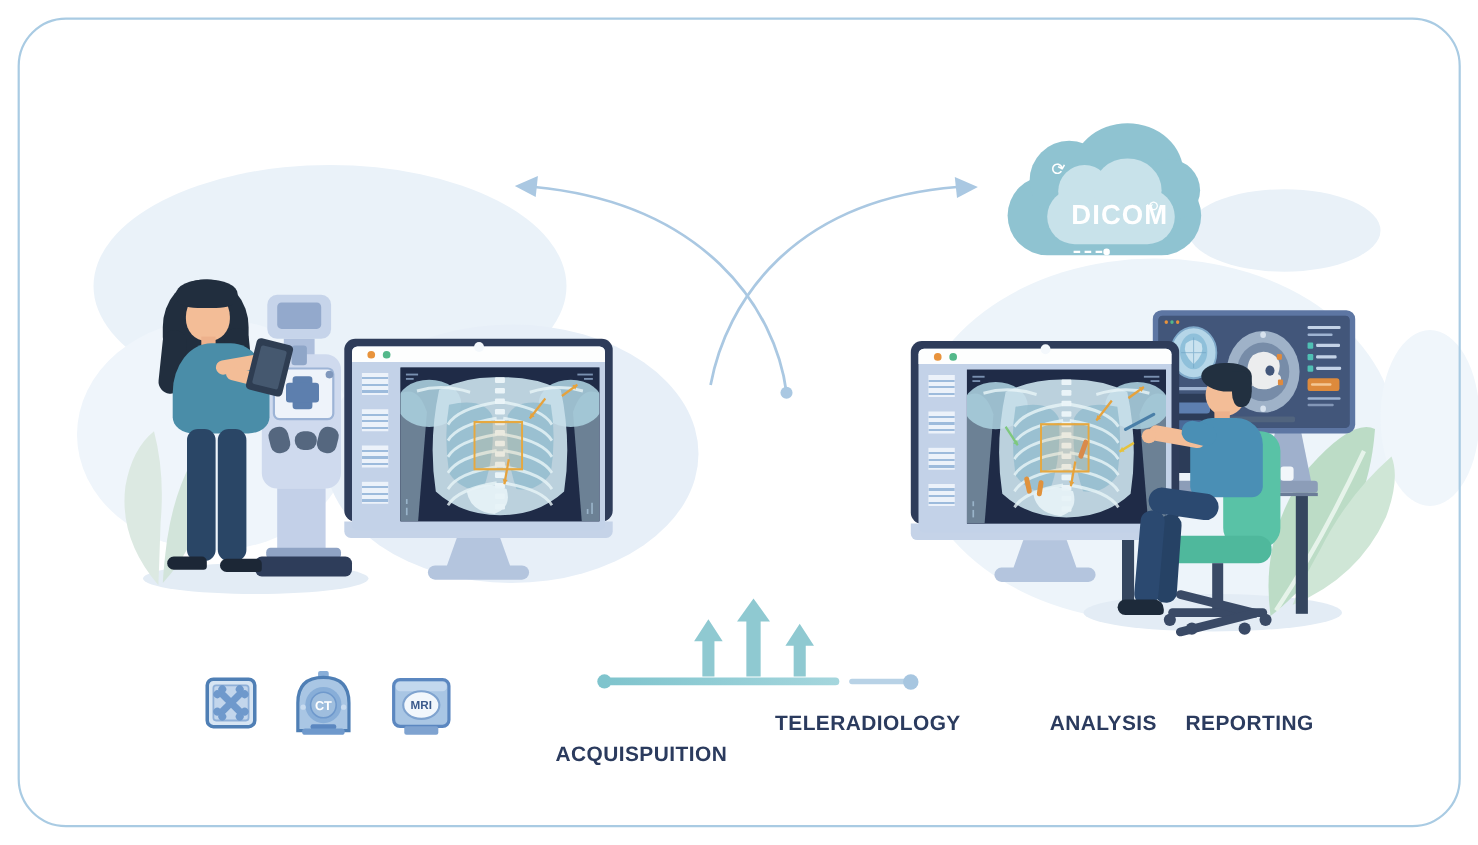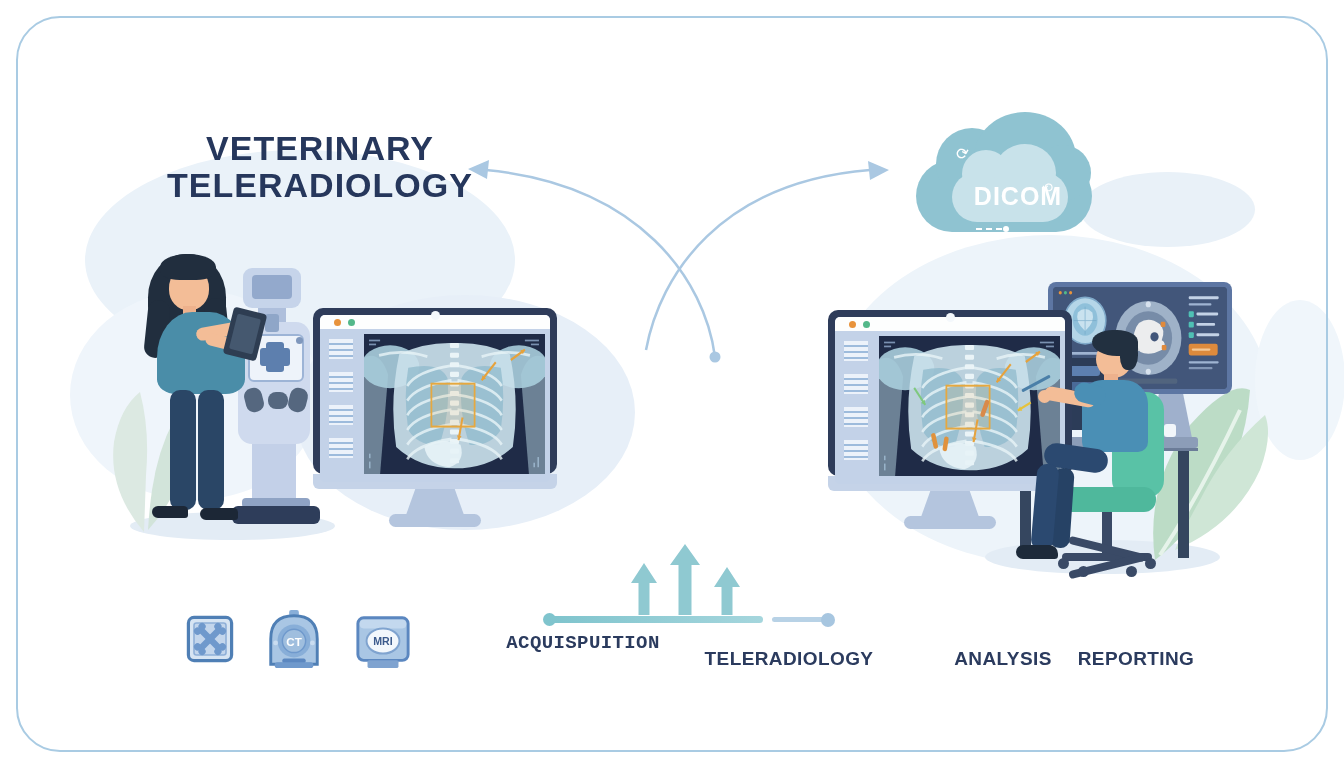--- a/index.html
+++ b/index.html
@@ -65,24 +65,20 @@
   <div class="abs frame-border"></div>
 
   <svg class="abs" style="left:0;top:0;" width="1344" height="768" viewBox="0 0 1344 768">
     <path d="M715,357 C705,280 640,185 486,170" fill="none" stroke="#aac8e2" stroke-width="2.5"></path>
     <circle cx="715" cy="357" r="5.5" fill="#aac8e2"></circle>
     <polygon points="468,169 489,160 487,179" fill="#aac8e2"></polygon>
     <path d="M646,350 C660,275 720,182 870,170" fill="none" stroke="#aac8e2" stroke-width="2.5"></path>
     <polygon points="889,170 868,161 870,180" fill="#aac8e2"></polygon>
   </svg>
 
-  <div class="abs title">
-    <div>VETERINARY</div>
-    <div>TELERADIOLOGY</div>
-  </div>
 
   <div class="abs cloud-main"></div>
   <div class="abs cloud-bump"></div>
   <div class="abs cloud-inner"></div>
   <div class="abs cloud-label">DICOM</div>
   <span class="abs sync" style="left:956px;top:144px;transform:rotate(-15deg);">⟳</span>
   <span class="abs sync" style="left:1042px;top:180px;font-size:13px;">⟲</span>
   <div class="abs cloud-dash"></div>
 
   <div class="abs" style="left:130px;top:512px;width:205px;height:28px;border-radius:50%;background:#e3ecf5;"></div>
@@ -443,18 +439,18 @@
   <div class="abs" style="left:821px;top:613px;width:14px;height:14px;border-radius:50%;background:#a7c6e0;"></div>
 
   <svg class="abs" style="left:615px;top:540px;" width="130" height="76" viewBox="0 0 130 76">
     <g fill="#86c5ce" opacity="0.92">
       <path d="M23.5,75 L23.5,43 L16,43 L29,23 L42,43 L34.5,43 L34.5,75 Z"></path>
       <path d="M63.5,75 L63.5,25 L55,25 L70,4 L85,25 L76.5,25 L76.5,75 Z"></path>
       <path d="M106.5,75 L106.5,47 L99,47 L112,27 L125,47 L117.5,47 L117.5,75 Z"></path>
     </g>
   </svg>
 
-  <div class="abs wlabel" style="left:583px;top:632px;font-family:Liberation Mono, monospace;">ACQUISPUITION</div>
+  <div class="abs wlabel" style="left:583px;top:676px;">ACQUISPUITION</div>
   <div class="abs wlabel" style="left:789px;top:648px;">TELERADIOLOGY</div>
   <div class="abs wlabel" style="left:1003px;top:648px;">ANALYSIS</div>
   <div class="abs wlabel" style="left:1136px;top:648px;">REPORTING</div>
 
 </div>
 
 </body></html>

